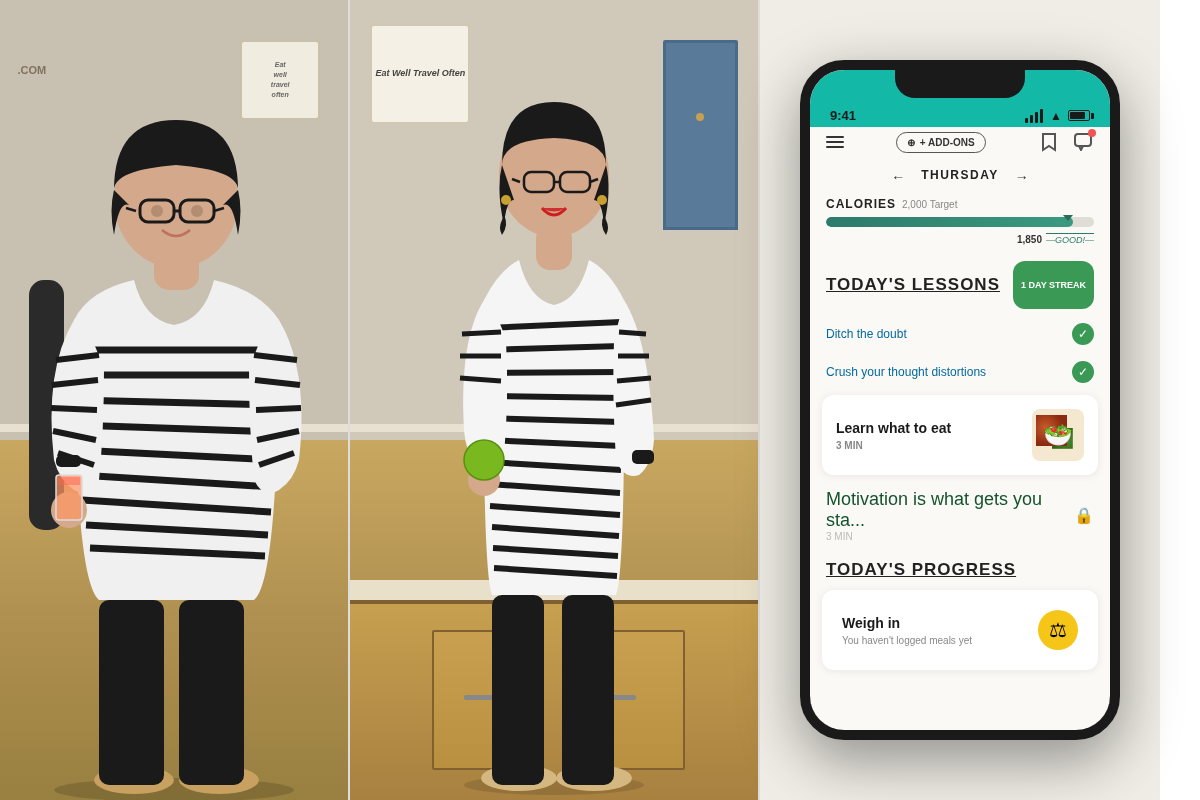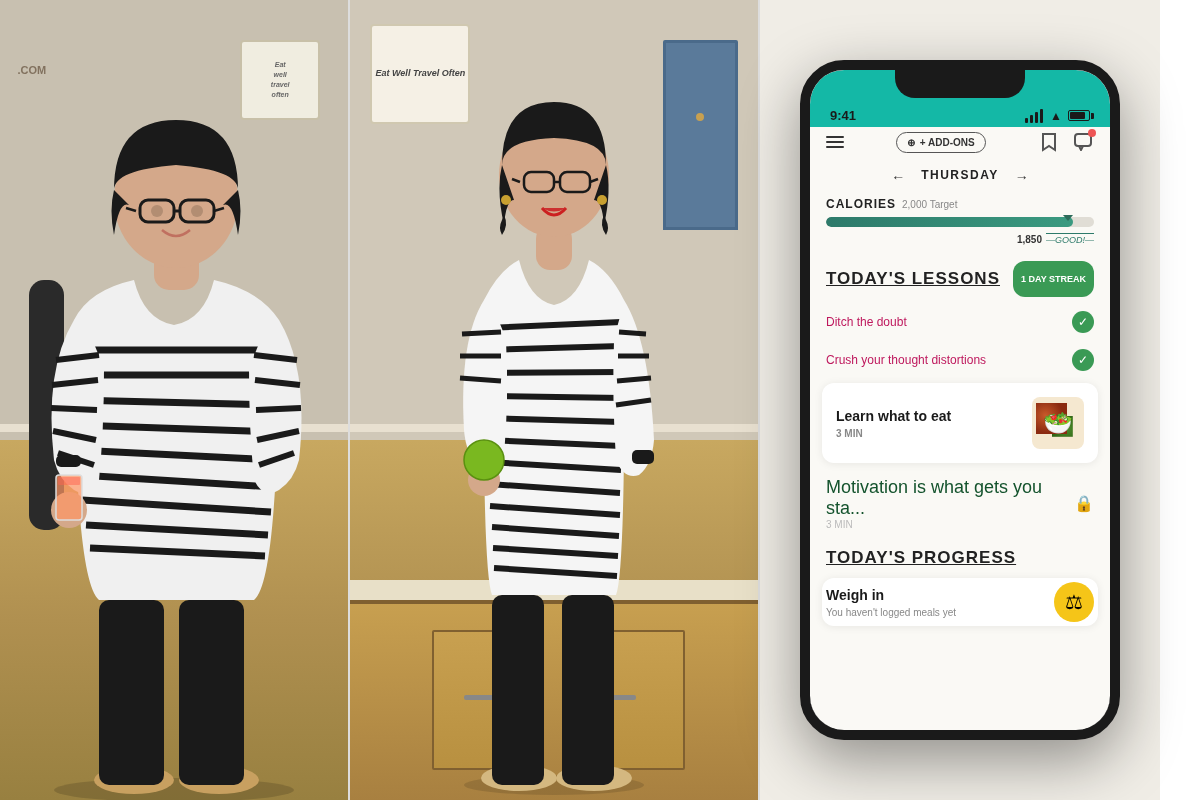--- a/index.html
+++ b/index.html
@@ -311,35 +311,35 @@
       letter-spacing: 1px;
       color: #222;
       text-decoration: underline;
     }
 
     .streak-badge {
       background: #3a9a55;
       color: #fff;
       font-size: 9px;
       font-weight: 700;
-      padding: 13px 8px;
+      padding: 19px 8px;
       border-radius: 12px;
     }
 
     
     .lesson-item {
       display: flex;
       align-items: center;
       justify-content: space-between;
       padding: 8px 16px;
     }
 
     .lesson-text {
       font-size: 12px;
-      color: #be185d;
+      color: #0369a1;
     }
 
     .check-circle {
       width: 22px;
       height: 22px;
       border-radius: 50%;
       background: #3a9a55;
       display: flex;
       align-items: center;
       justify-content: center;
@@ -425,21 +425,21 @@
 
     .lock-icon {
       color: #bbb;
       font-size: 16px;
     }
 
     .weigh-in-card {
       margin: 4px 12px;
       background: #fff;
       border-radius: 12px;
-      padding: 4px;
+      padding: 20px;
       box-shadow: 0 1px 8px rgba(0,0,0,0.08);
       display: flex;
       align-items: center;
       justify-content: space-between;
     }
 
     .weigh-in-content {
       flex: 1;
     }
 

